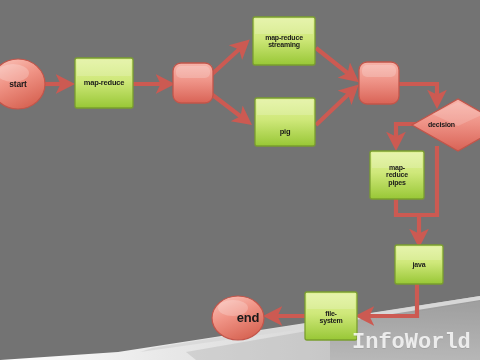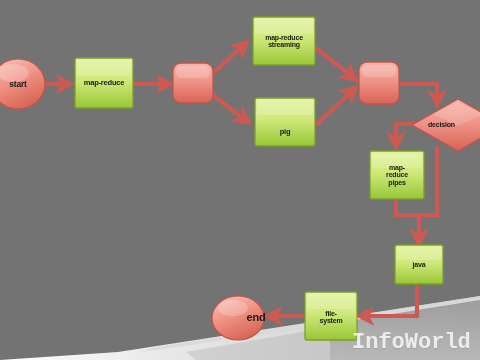--- a/index.html
+++ b/index.html
@@ -197,19 +197,19 @@
 
   <div class="nodelabel" style="left:395px;top:256px;width:48px;height:18px;font-size:7px;">
     <span>java</span>
   </div>
 
   <div class="nodelabel" style="left:305px;top:303px;width:52px;height:28px;font-size:7px;flex-direction:column;">
     <span>file-</span>
     <span>system</span>
   </div>
 
-  <div class="nodelabel" style="left:212px;top:308px;width:72px;height:20px;font-size:11px;padding-left:8px;">
+  <div class="nodelabel" style="left:212px;top:308px;width:72px;height:20px;font-size:13px;">
     <span>end</span>
   </div>
 
   <div class="watermark" style="left:352px;top:330px;font-size:22px;">InfoWorld</div>
 
 </div>
 
 </body></html>

